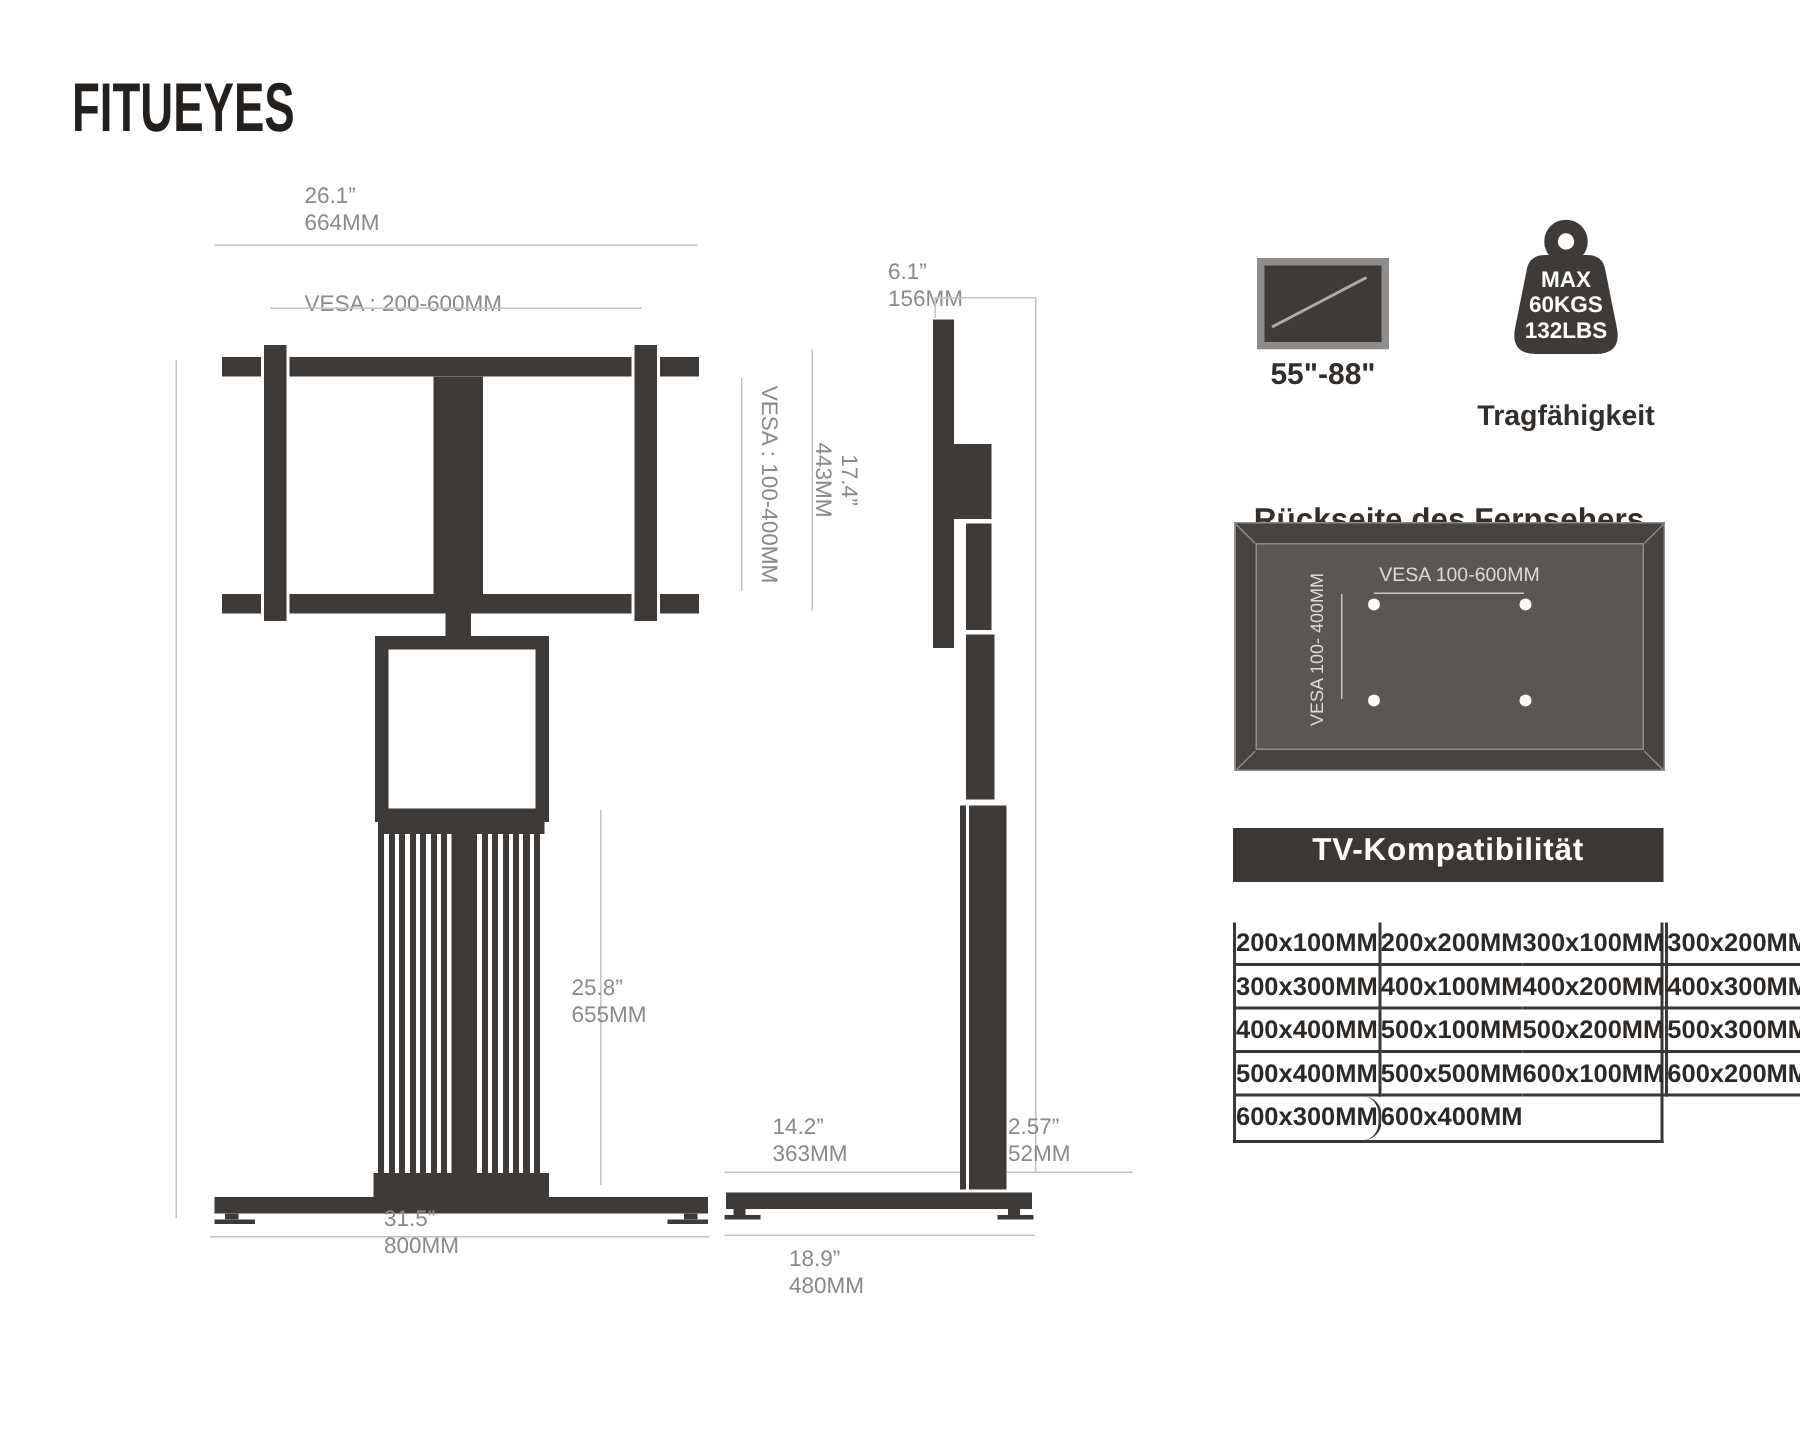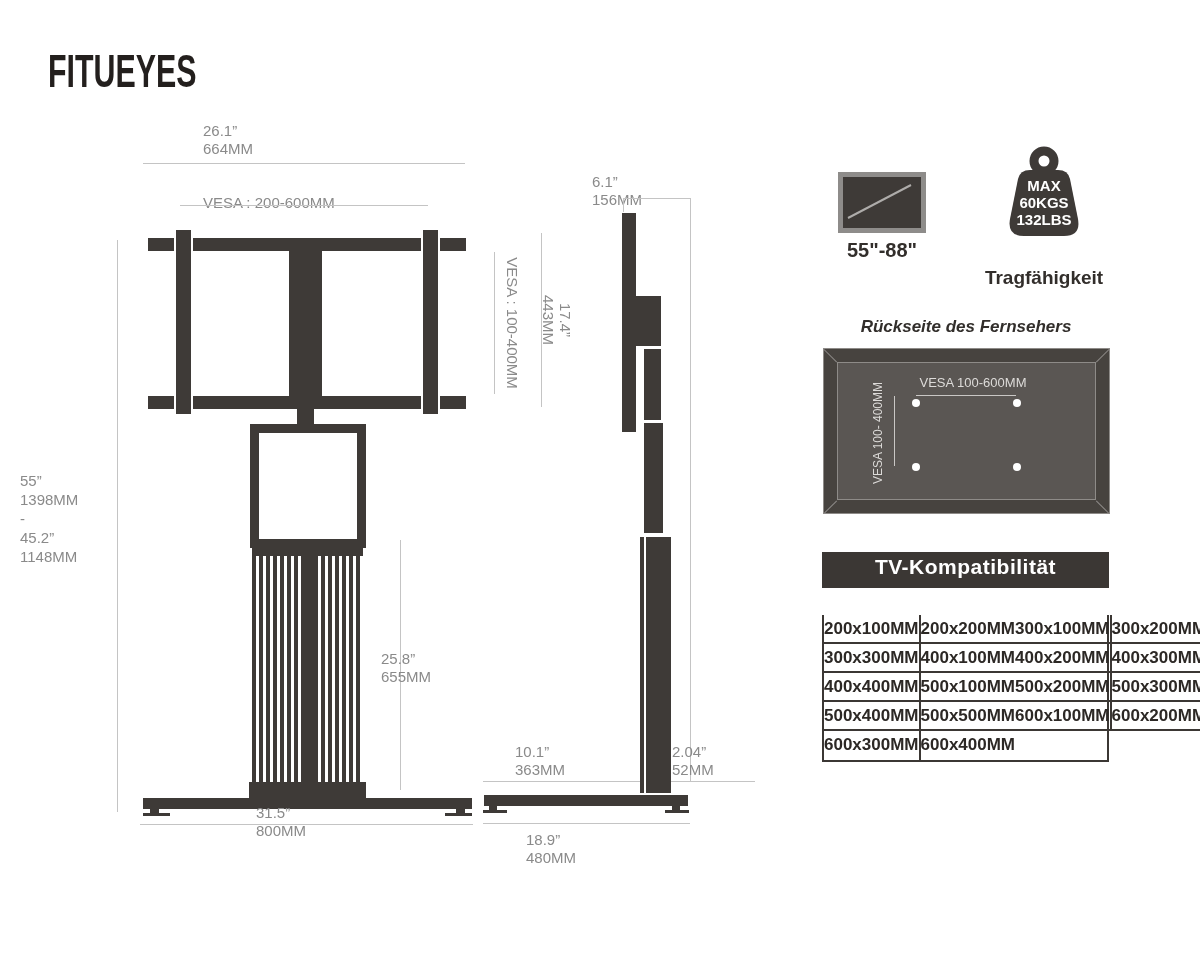--- a/index.html
+++ b/index.html
@@ -34,48 +34,41 @@
   .panel-text { position:absolute; color:#dddbd9; font-size:13px; text-align:center; }
 
   
   .tbl { position:absolute; left:822px; top:552px; width:287px; }
   .tbl-header { background:#3b3734; color:#ffffff; font-weight:700; font-size:21px;
                 text-align:center; height:36px; line-height:30px; letter-spacing:0.5px; }
   .tbl-body { display:grid; grid-template-columns:1fr 1fr 1fr 1fr; border:2px solid #3b3734; border-top:none; background:#fff;margin-top:27px; }
   .tbl-body .cell { height:29px; line-height:27px; text-align:center; font-weight:700;
                     font-size:17px; color:#2c2825; border-bottom:2px solid #3b3734; }
   .tbl-body .cell:nth-child(odd) { border-right:2px solid #3b3734; }
-  .tbl-body .cell:nth-last-child(-n+2) { border-bottom:none; }
+  .tbl-body .cell:nth-last-child(-n+2) { border-bottom:none;border-radius:12px; }
 </style>
 </head>
 <body>
 
 <div id="canvas">
 
   <div class="logo">FITUEYES</div>
 
   <div class="dtext" style="left:203px; top:122px; width:200px;">
     <span class="ln">26.1”</span>
     <span class="ln">664MM</span>
   </div>
   <div class="dline" style="left:143px; top:163px; width:322px; height:1px;"></div>
 
   <div class="dtext" style="left:203px; top:194px; width:200px;">
     <span class="ln">VESA : 200-600MM</span>
   </div>
   <div class="dline" style="left:180px; top:205px; width:248px; height:1px;"></div>
 
   <div class="dline" style="left:117px; top:240px; width:1px; height:572px;"></div>
-  <div class="dtext" style="left:20px; top:471px; width:100px; line-height:19px;">
-    <span class="ln">55”</span>
-    <span class="ln">1398MM</span>
-    <span class="ln">-</span>
-    <span class="ln">45.2”</span>
-    <span class="ln">1148MM</span>
-  </div>
 
   <div class="dark" style="left:148px; top:238px; width:318px; height:13px;"></div>
   <div class="dark" style="left:148px; top:396px; width:318px; height:13px;"></div>
   <div class="dark bracket" style="left:176px; top:230px; width:15px; height:184px;"></div>
   <div class="dark bracket" style="left:423px; top:230px; width:15px; height:184px;"></div>
   <div class="dark" style="left:289px; top:251px; width:33px; height:145px;"></div>
   <div class="dark" style="left:297px; top:407px; width:17px; height:18px;"></div>
 
   <div class="mount-box"></div>
 
@@ -133,25 +126,25 @@
   <div style="position:absolute; left:640px; top:537px; width:31px; height:256px;
        background:linear-gradient(90deg,#3e3a37 0 4px,#ffffff 4px 6px,#3e3a37 6px 100%);"></div>
 
   <div class="dark" style="left:484px; top:795px; width:204px; height:11px;"></div>
   <div class="dark" style="left:489px; top:806px; width:8px; height:4px;"></div>
   <div class="dark" style="left:483px; top:810px; width:24px; height:3px;"></div>
   <div class="dark" style="left:672px; top:806px; width:8px; height:4px;"></div>
   <div class="dark" style="left:665px; top:810px; width:24px; height:3px;"></div>
 
   <div class="dtext" style="left:515px; top:743px; width:100px;">
-    <span class="ln">10.1”</span>
+    <span class="ln">14.2”</span>
     <span class="ln">363MM</span>
   </div>
   <div class="dtext" style="left:672px; top:743px; width:100px;">
-    <span class="ln">2.04”</span>
+    <span class="ln">2.57”</span>
     <span class="ln">52MM</span>
   </div>
   <div class="dline" style="left:483px; top:823px; width:207px; height:1px;"></div>
   <div class="dtext" style="left:526px; top:831px; width:100px;">
     <span class="ln">18.9”</span>
     <span class="ln">480MM</span>
   </div>
 
   <svg style="position:absolute; left:838px; top:172px;" width="88" height="61">
     <rect x="0" y="0" width="88" height="61" fill="#8e8c8a"></rect>
@@ -162,21 +155,21 @@
 
   <svg style="position:absolute; left:1000px; top:146px;" width="90" height="98" viewBox="0 0 90 98">
     <circle cx="44" cy="15" r="10" fill="none" stroke="#3e3a37" stroke-width="9"></circle>
     <path d="M30 24 L58 24 Q68 24 70 33 L78 73 Q81 90 64 90 L24 90 Q7 90 10 73 L18 33 Q20 24 30 24 Z" fill="#3e3a37"></path>
     <text x="44" y="45" text-anchor="middle" fill="#ffffff" font-family="Liberation Sans, sans-serif" font-size="15" font-weight="bold">MAX</text>
     <text x="44" y="62" text-anchor="middle" fill="#ffffff" font-family="Liberation Sans, sans-serif" font-size="15" font-weight="bold">60KGS</text>
     <text x="44" y="79" text-anchor="middle" fill="#ffffff" font-family="Liberation Sans, sans-serif" font-size="15" font-weight="bold">132LBS</text>
   </svg>
   <div class="boldlabel" style="left:964px; top:243px; width:160px; font-size:19px;margin-top:24px;">Tragfähigkeit</div>
 
-  <div class="boldlabel" style="left:806px; top:317px; width:320px; font-size:17px;font-style:italic;">Rückseite des Fernsehers</div>
+  <div class="boldlabel" style="left:806px; top:335px; width:320px; font-size:21px;">Rückseite des Fernsehers</div>
 
   <div class="panel">
     <div class="bevel" style="left:0; top:0; transform:rotate(45deg);"></div>
     <div class="bevel" style="left:285px; top:0; transform:rotate(135deg);"></div>
     <div class="bevel" style="left:285px; top:164px; transform:rotate(225deg);"></div>
     <div class="bevel" style="left:0; top:164px; transform:rotate(315deg);"></div>
     <div class="panel-face">
       <div class="panel-text" style="left:45px; top:12px; width:180px;">VESA 100-600MM</div>
       <div style="position:absolute; left:78px; top:32px; width:100px; height:1px; background:#c9c7c5;"></div>
       <div class="panel-text" style="left:-15px; top:63px; width:110px; height:14px; font-size:12px; transform:rotate(-90deg);">VESA 100- 400MM</div>

